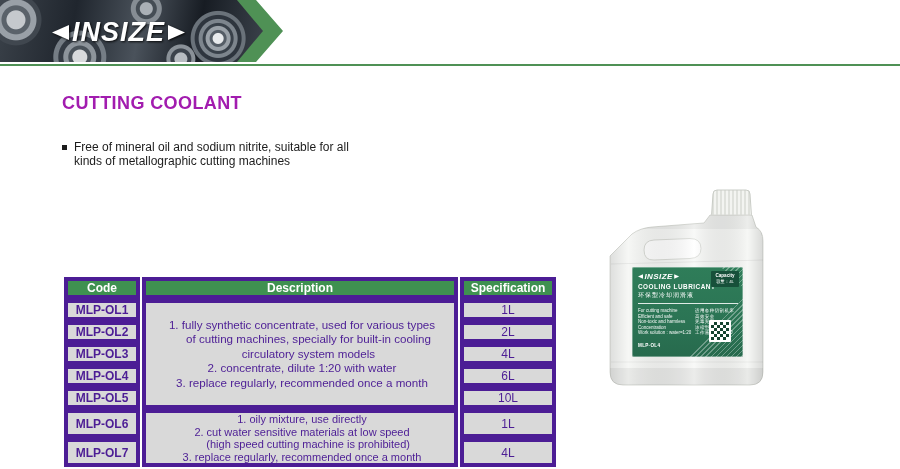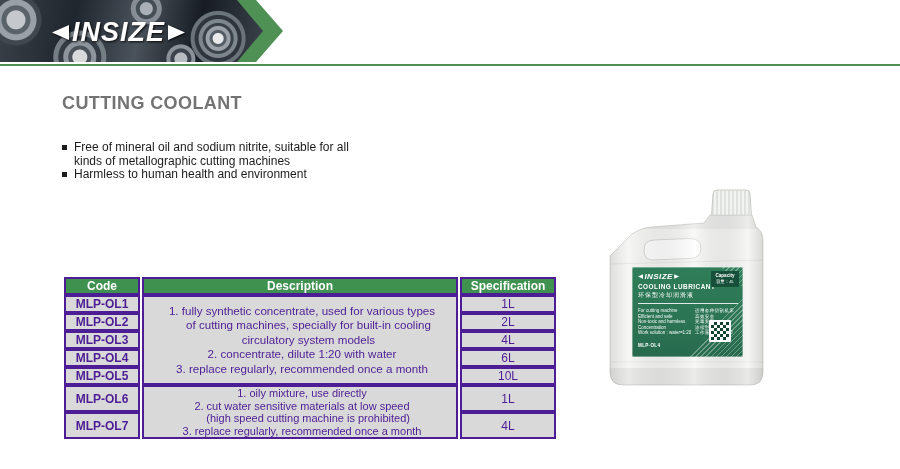--- a/index.html
+++ b/index.html
@@ -21,28 +21,28 @@
   .hero-logo { position:absolute; left:52px; top:17px; display:flex; align-items:center; gap:3px;
     filter:drop-shadow(1px 1px 1px rgba(0,0,0,.85)); }
   .hero-logo .txt { color:#fff; font-weight:bold; font-style:italic; font-size:27px; letter-spacing:1px; }
   .arr { display:inline-block; background:#fff; }
   .hero-logo .arr { width:17px; height:15px; }
   .arr.l { clip-path:polygon(100% 0, 100% 100%, 0 50%); }
   .arr.r { clip-path:polygon(0 0, 0 100%, 100% 50%); }
   .header-line { position:absolute; left:0; top:64px; width:900px; height:2px; background:#4f9155; }
 
   
-  .page-title { position:absolute; left:62px; top:93px; font-size:18px; font-weight:bold; color:#737373; letter-spacing:.4px; }
+  .page-title { position:absolute; left:62px; top:93px; font-size:18px; font-weight:bold; color:#a21caf; letter-spacing:.4px; }
   .features { position:absolute; left:62px; top:141px; width:308px; font-size:12px; color:#1c1c1c; line-height:13.5px; }
   .feature { position:relative; padding-left:12px; }
   .feature::before { content:""; position:absolute; left:0; top:4px; width:4.5px; height:4.5px; background:#1c1c1c; }
 
   
   table.spec-table { position:absolute; left:62px; top:277px; border-collapse:separate; border-spacing:2px 0; }
-  .spec-table th, .spec-table td { border:2px solid #4c1d95; font-size:12px; }
+  .spec-table th, .spec-table td { border:4px solid #4c1d95; font-size:12px; }
   .spec-table th { background:#3f9150; color:#fff; font-weight:bold; height:18px; text-align:center; }
   .spec-table td { background:#d9d9d9; color:#4c1d95; vertical-align:middle; }
   .col-code  { width:76px; }
   .col-desc  { width:316px; }
   .col-spec  { width:96px; }
   tr.r18 { height:18px; } tr.r26 { height:26px; }
   td.code { text-align:center; font-weight:bold; }
   td.spec { text-align:center;margin-top:40px; }
   td.desc { text-align:center; padding:0 4px 0 8px; white-space:pre-wrap; }
   td.desc.g1 { line-height:14.5px; font-size:11.6px; }
@@ -93,21 +93,20 @@
       <span class="txt">INSIZE</span>
       <span class="arr r"></span>
     </div>
     <div class="header-line"></div>
   </div>
 
   <div class="page-title">CUTTING COOLANT</div>
 
   <div class="features">
     <div class="feature">Free of mineral oil and sodium nitrite, suitable for all kinds of metallographic cutting machines</div>
-    <div class="feature">Harmless to human health and environment</div>
   </div>
 
   <table class="spec-table">
     <colgroup>
         <col class="col-code">
         <col class="col-desc">
         <col class="col-spec">
       </colgroup>
     <tbody>
         <tr class="r18">

